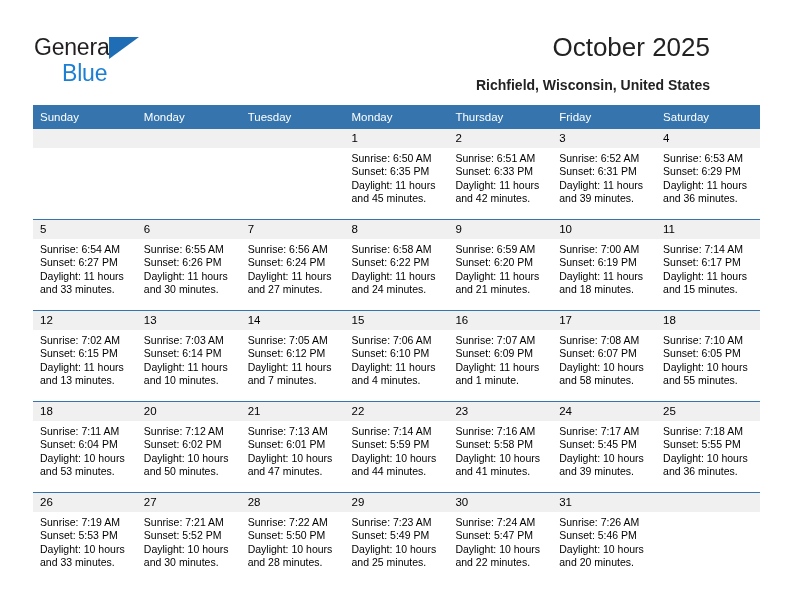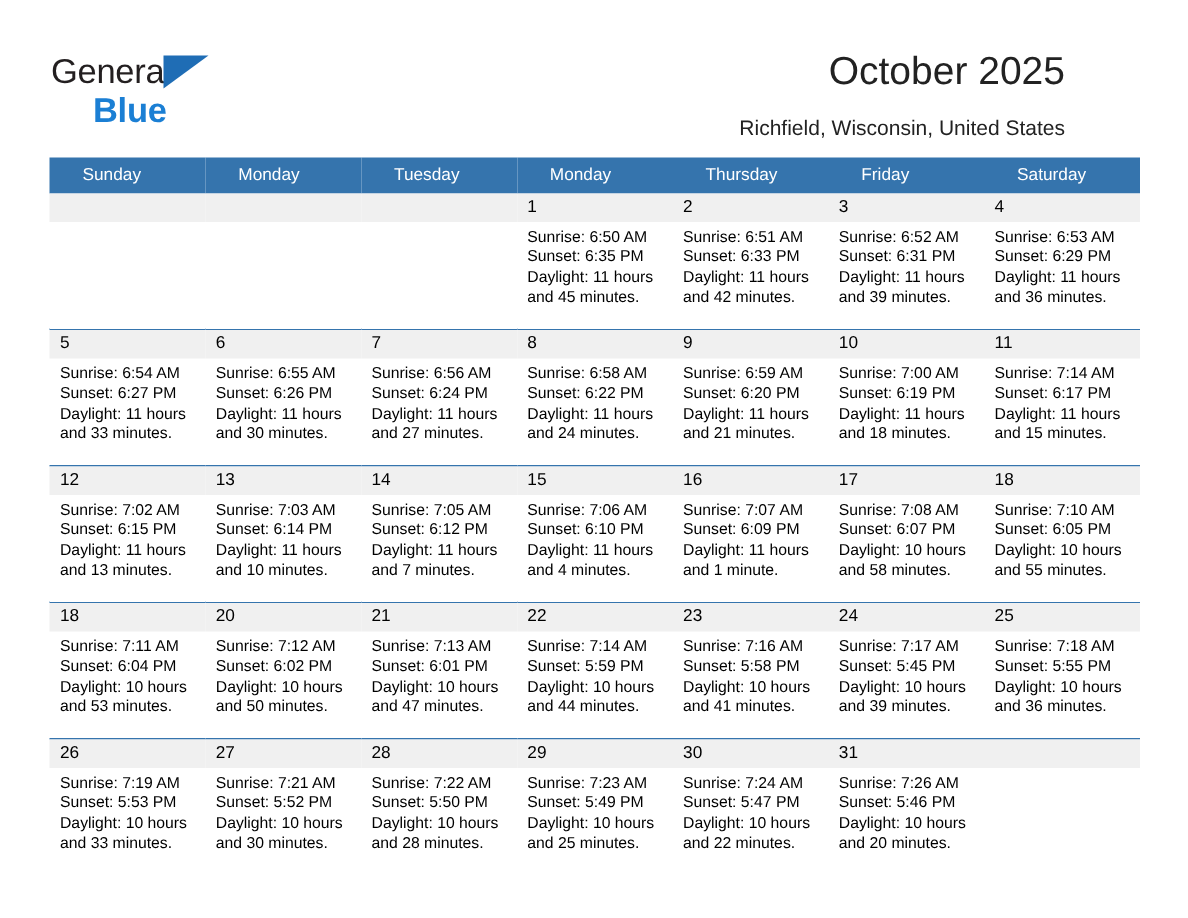--- a/index.html
+++ b/index.html
@@ -58,61 +58,61 @@
     border-left: 30px solid #1f6db5;
     border-bottom: 22px solid transparent;
   }
   .logo-blue {
     position: absolute;
     left: 28px;
     top: 26px;
     font-size: 23px;
     color: #1b7fd4;
     letter-spacing: -0.2px;
-    font-weight: bold;
   }
 
   .title {
     position: absolute;
     right: 38px;
     top: 32px;
     font-size: 26px;
     color: #222222;
     text-align: left;
     white-space: nowrap;
   }
   .subtitle {
     position: absolute;
     right: 38px;
     top: 77px;
     font-size: 14px;
     color: #222222;
     text-align: right;
     white-space: nowrap;
+    font-weight: bold;
   }
 
   
   .calendar {
     position: absolute;
     left: 33px;
     top: 105px;
     width: 727px;
   }
   table.cal {
     border-collapse: collapse;
     table-layout: fixed;
     width: 727px;
   }
   table.cal th {
     background: #3574ad;
     color: #ffffff;
     font-size: 11.5px;
     font-weight: normal;
     text-align: left;
-    padding: 6px 0 6px 22px;
+    padding: 6px 0 6px 7px;
     height: 19px;
     box-sizing: border-box;
     border: none;
   }
   td.daycell {
     width: 103.85px;
     height: 90px;
     vertical-align: top;
     padding: 0;
     border: none;

